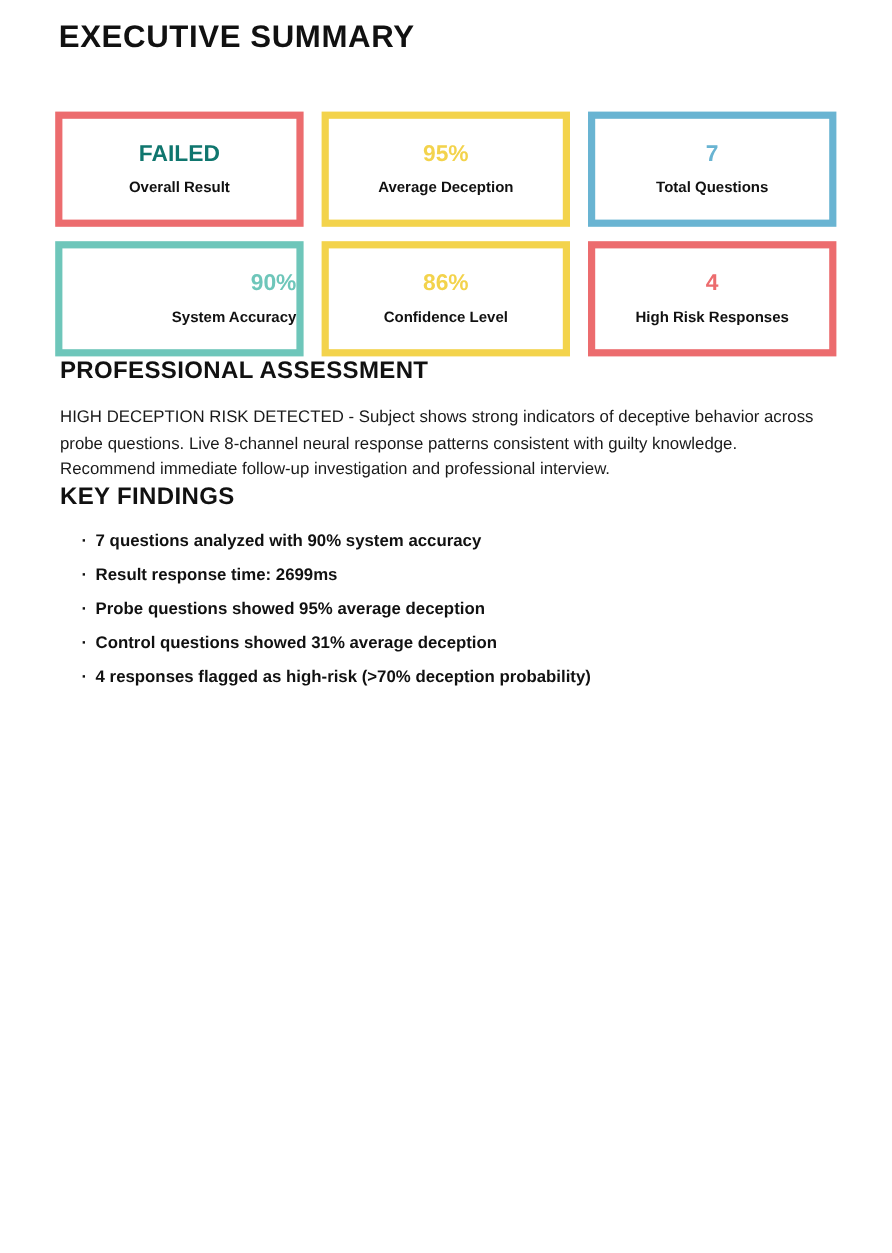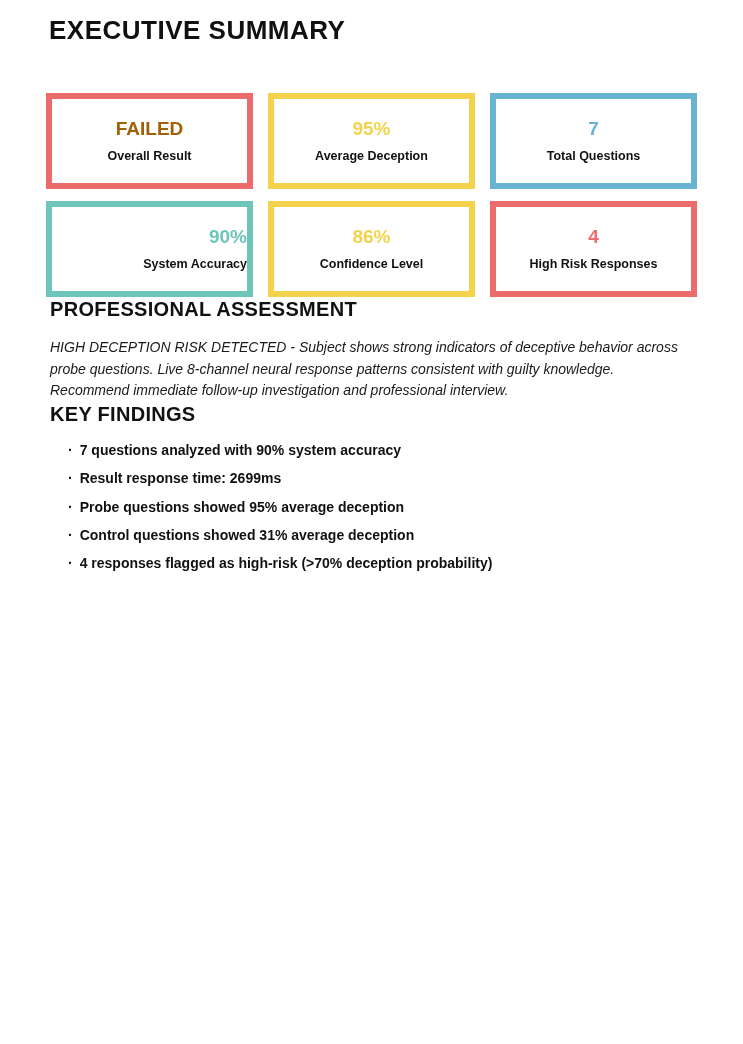--- a/index.html
+++ b/index.html
@@ -67,21 +67,20 @@
     color: #111111;
   }
   .assessment-heading { margin-top: 50px; }
   .assessment-body {
     margin: 16px 0 0 4px;
     font-size: 14px;
     line-height: 21.7px;
     font-weight: normal;
     color: #1a1a1a;
     max-width: 648px;
-    font-style: italic;
   }
   .findings-heading { margin-top: 30px; }
   .findings-list {
     list-style: none;
     margin: 17px 0 0 4px;
     padding: 0 0 0 18px;
   }
   .findings-list li {
     display: flex;
     align-items: baseline;
@@ -108,21 +107,21 @@
 </head>
 <body>
 
 <div class="page">
   <div class="content">
 
     <h1 class="page-title">EXECUTIVE SUMMARY</h1>
 
     <div class="cards-grid">
       <div class="card" style="border-color: rgb(236, 108, 110);">
-        <div class="card-value" style="color: #a16207;">FAILED</div>
+        <div class="card-value" style="color: #0f766e;">FAILED</div>
         <div class="card-label">Overall Result</div>
       </div>
       <div class="card" style="border-color: rgb(243, 211, 76);">
         <div class="card-value" style="color: rgb(243, 211, 76);">95%</div>
         <div class="card-label">Average Deception</div>
       </div>
       <div class="card" style="border-color: rgb(105, 180, 210);">
         <div class="card-value" style="color: rgb(105, 180, 210);">7</div>
         <div class="card-label">Total Questions</div>
       </div>

